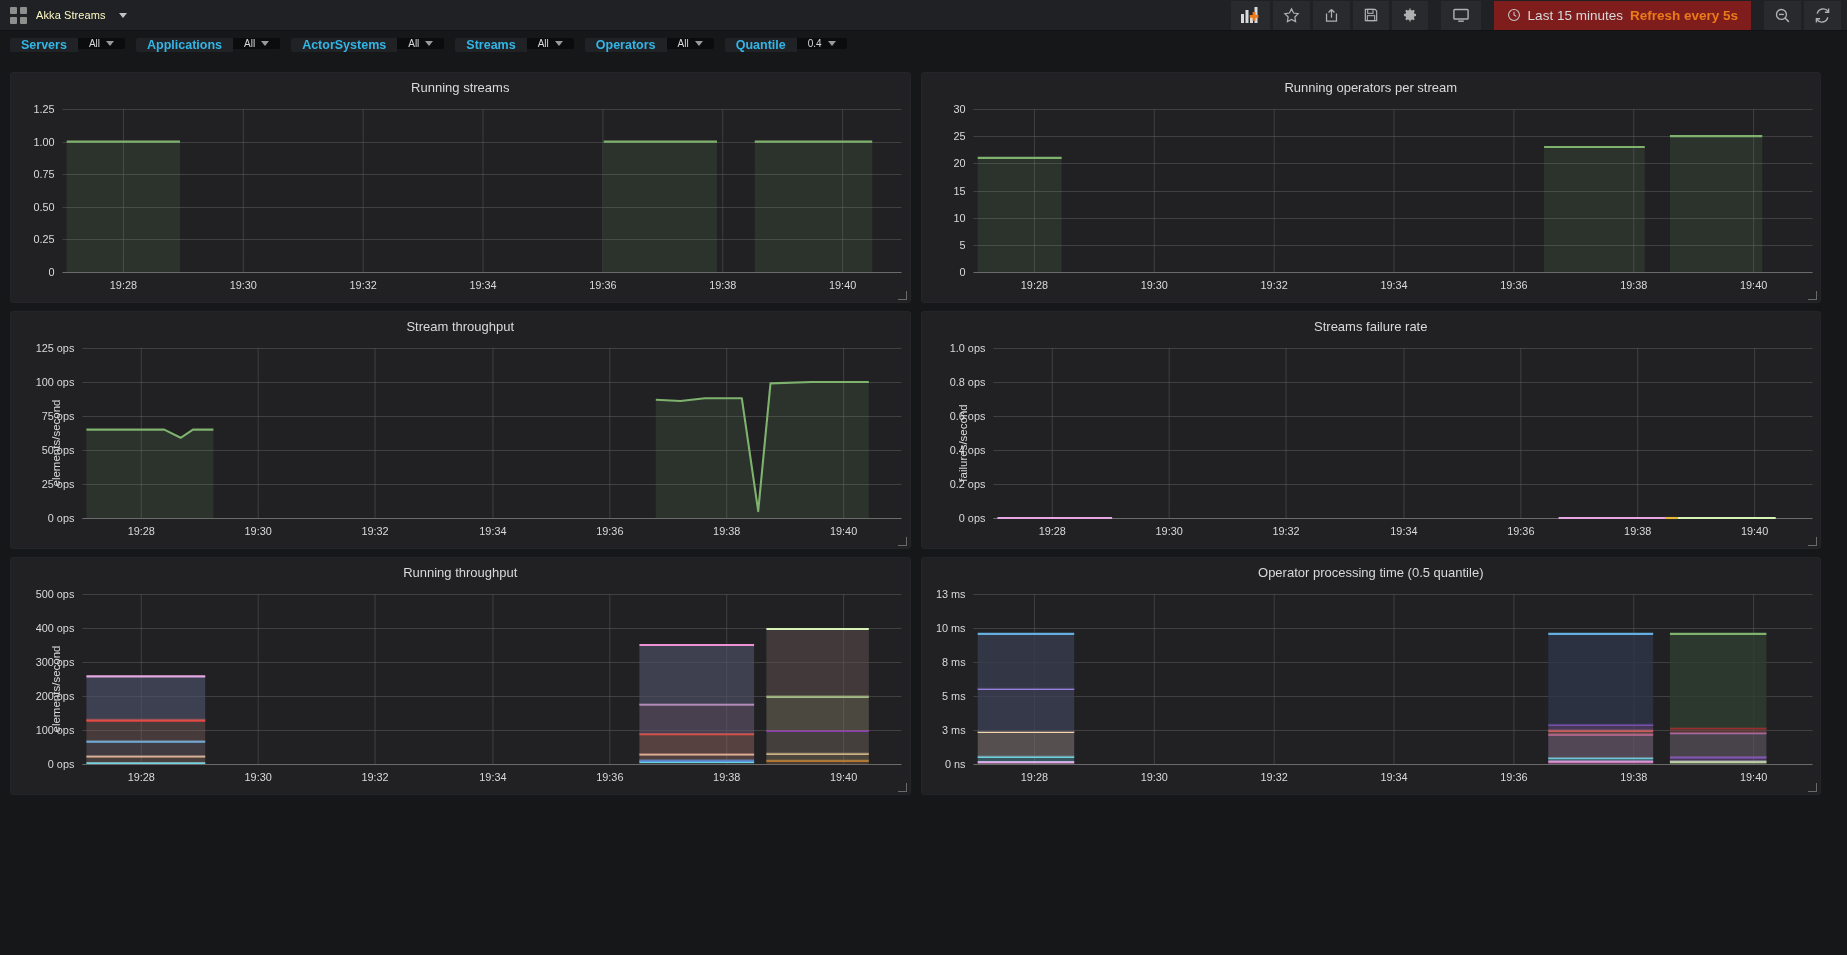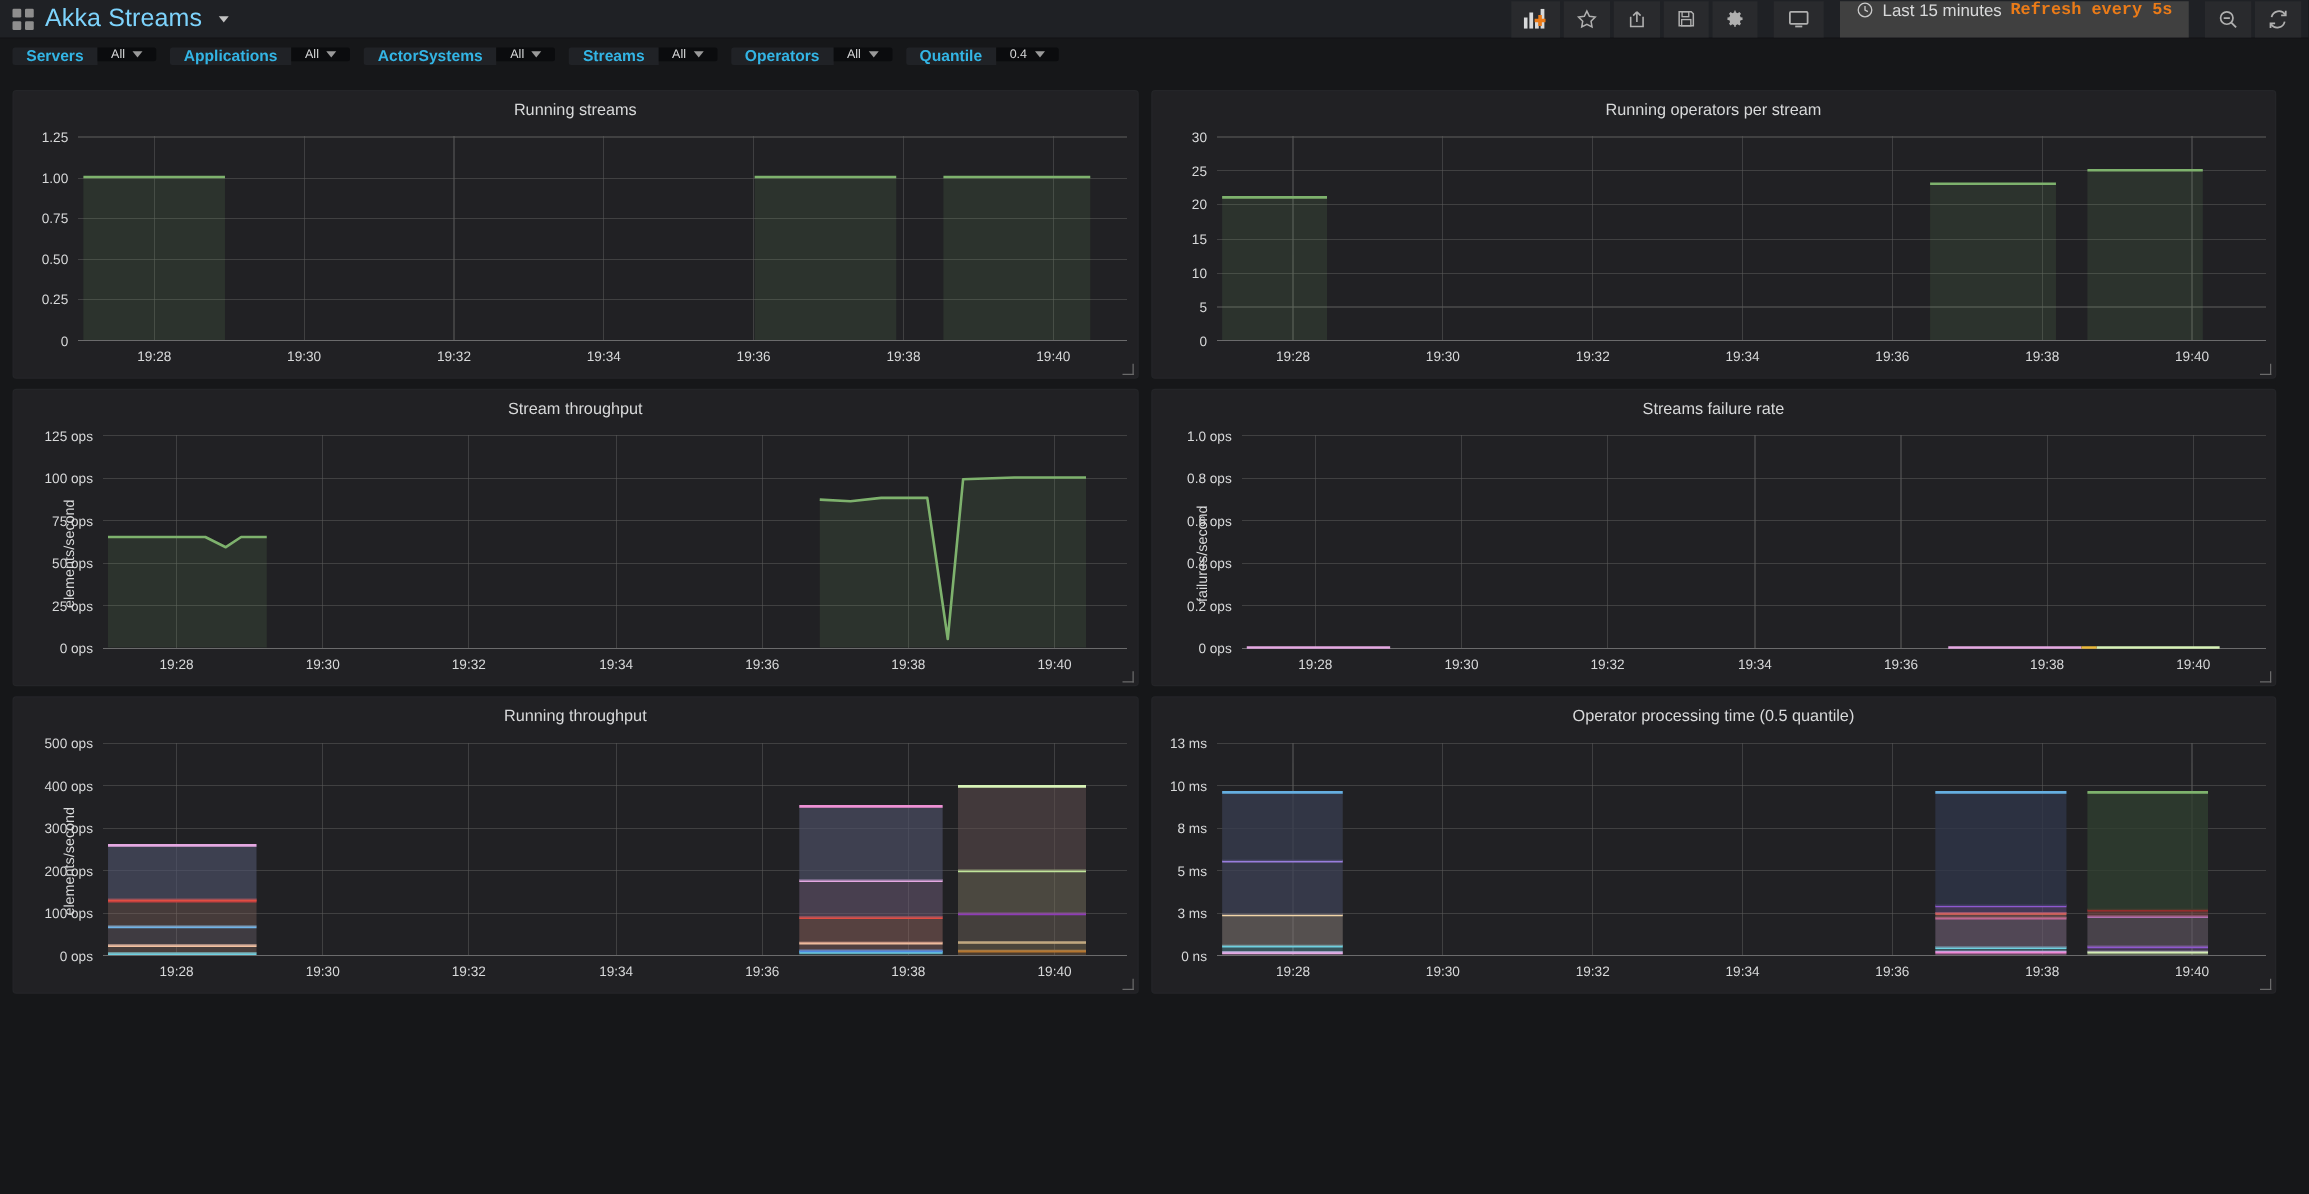--- a/index.html
+++ b/index.html
@@ -23,21 +23,21 @@
   .brand { display: flex; align-items: center; gap: 9px; }
   .brand-grid {
     width: 17px; height: 17px;
     display: grid;
     grid-template-columns: 7px 7px;
     grid-template-rows: 7px 7px;
     gap: 3px;
   }
   .brand-grid i { background: #8e8e8e; border-radius: 1px; display: block; }
   .brand-title {
-    font-size: 20px; color: #7dd3fc; font-weight: 400;
+    font-size: 11px; color: #fef9c3; font-weight: 400;
     letter-spacing: .1px;
   }
   .caret-d {
     width: 0; height: 0; margin-left: 4px;
     border-left: 4px solid transparent;
     border-right: 4px solid transparent;
     border-top: 5px solid #c2c2c2;
     display: inline-block; vertical-align: middle;
   }
   .nav-spacer { flex: 1; }
@@ -45,27 +45,27 @@
   .navbtn {
     height: 29px; min-width: 36px;
     background: #292a2d;
     display: flex; align-items: center; justify-content: center;
     padding: 0 10px;
     cursor: pointer;
   }
   .navbtn svg { display: block; }
   .navgap { width: 7px; }
   .timepick {
-    height: 29px; background: #404040;
-    display: flex; align-items: flex-start; gap: 7px;
+    height: 29px; background: #7f1d1d;
+    display: flex; align-items: center; gap: 7px;
     padding: 0 13px; cursor: pointer;
     font-size: 13.5px;
   }
   .timepick .tp-text { color: #d8d9da; }
-  .timepick .tp-refresh { color: #eb7b18; font-weight: bold; font-family: Liberation Mono, monospace; }
+  .timepick .tp-refresh { color: #eb7b18; font-weight: bold; }
 
   
   .varbar {
     height: 41px;
     background: #161719;
     display: flex; align-items: center;
     padding: 0 10px;
     gap: 11px;
   }
   .varitem { display: flex; height: 28px; align-items: flex-start; }

